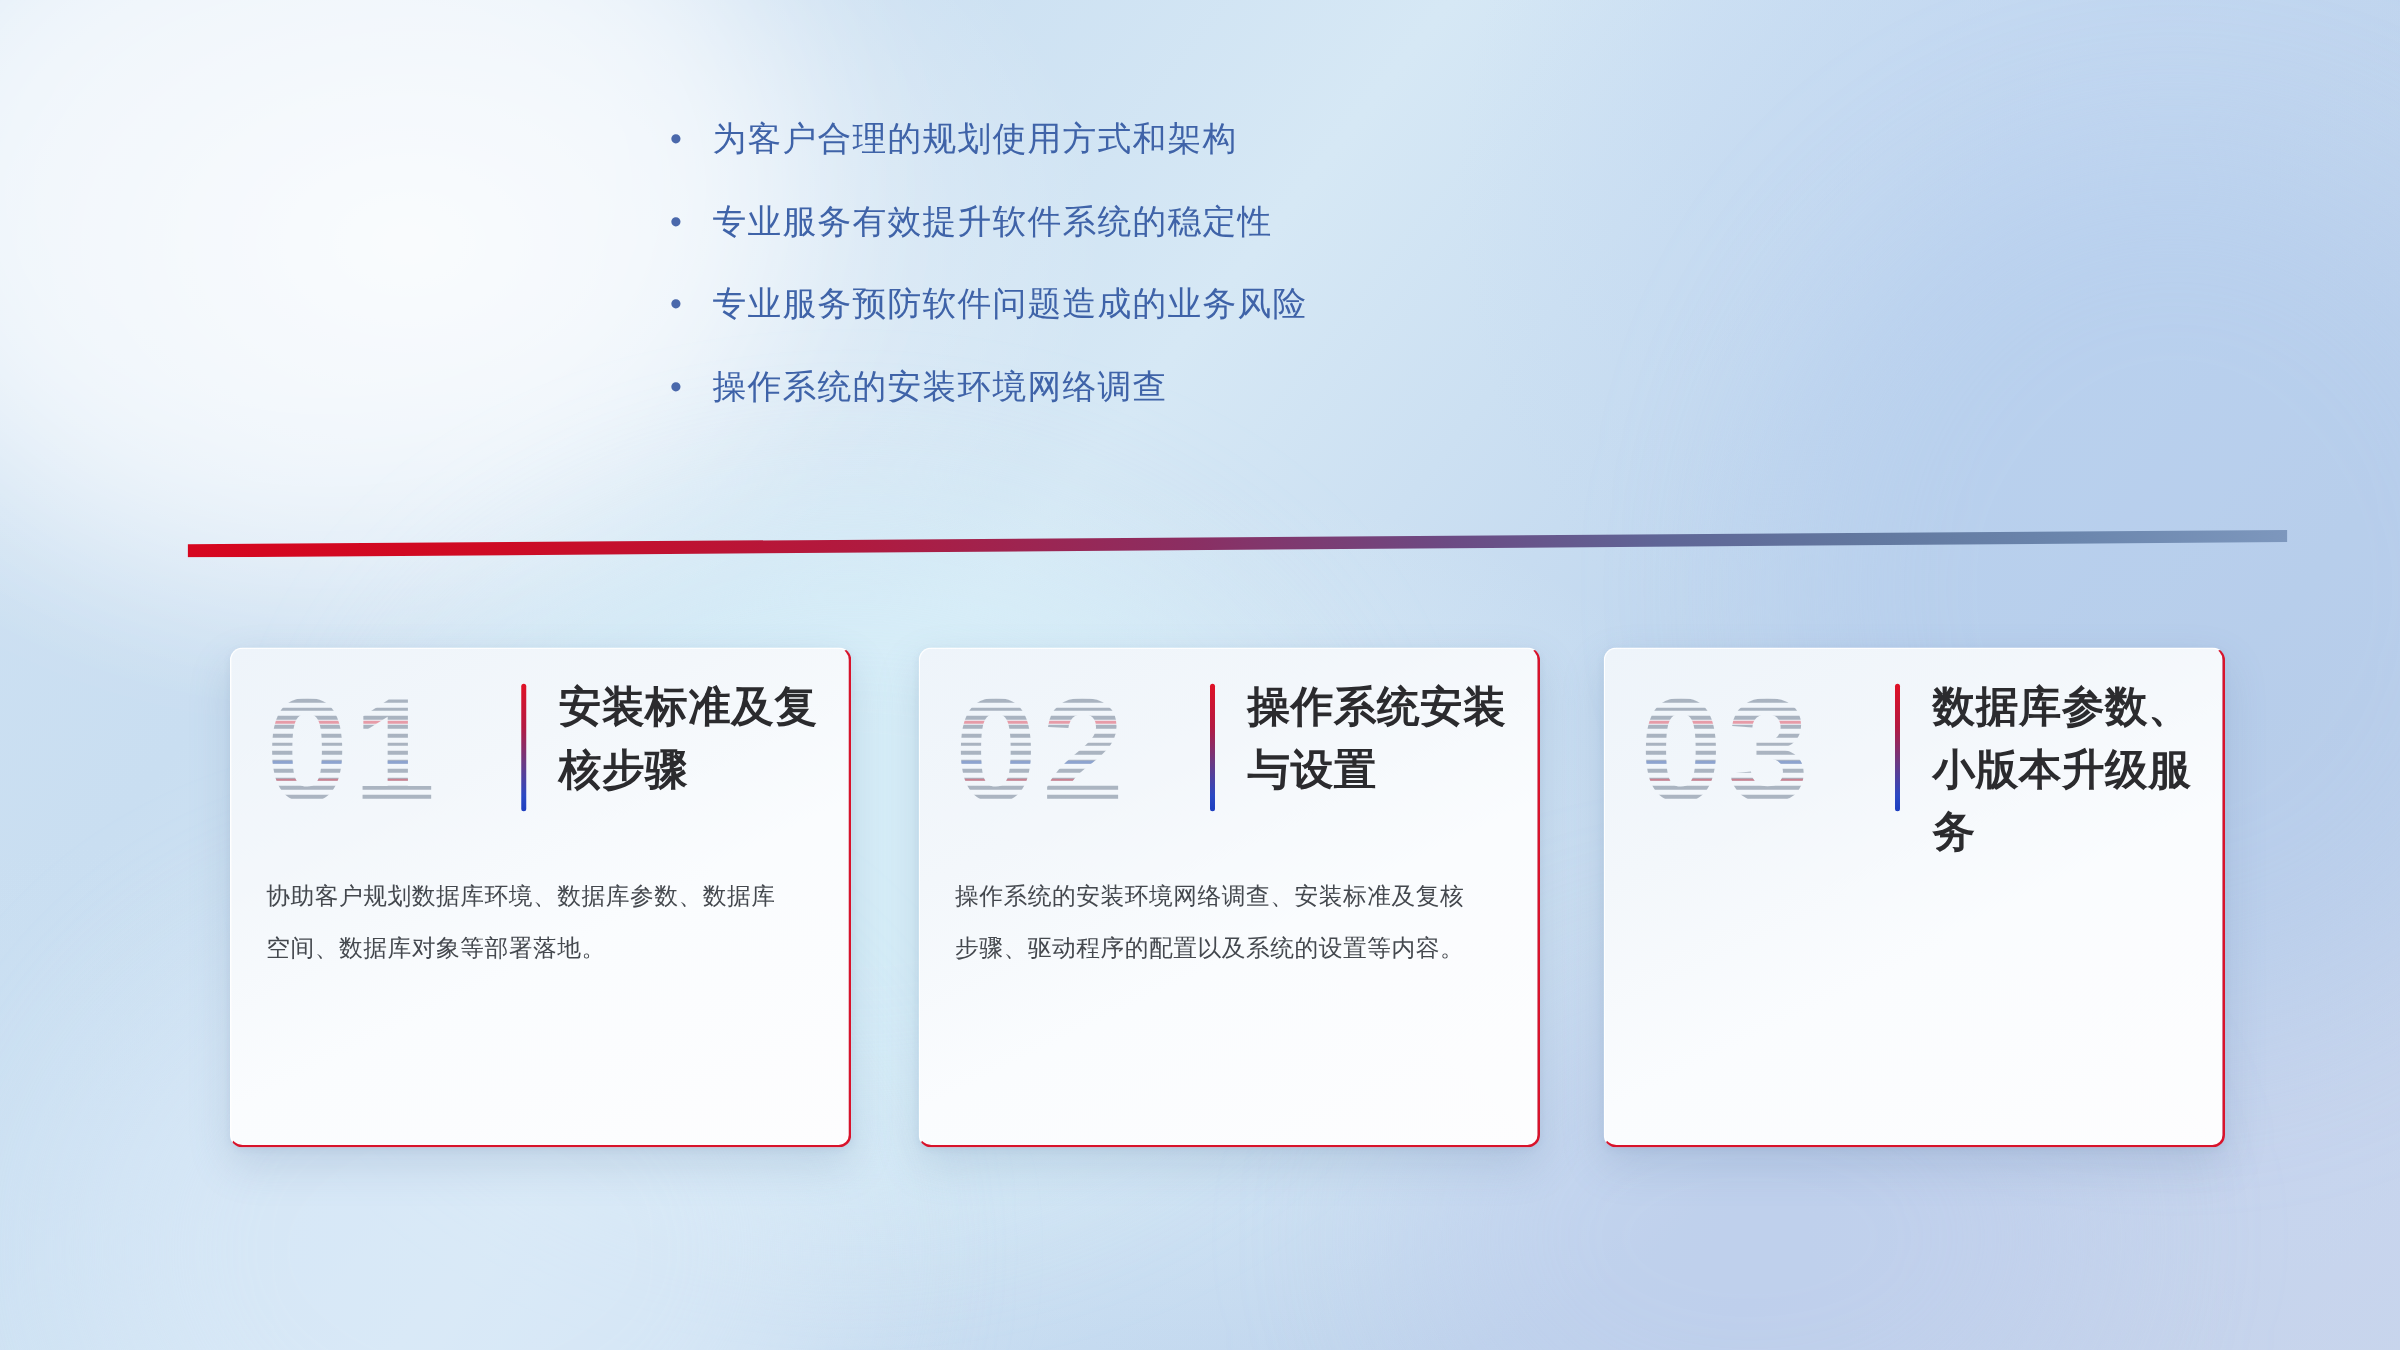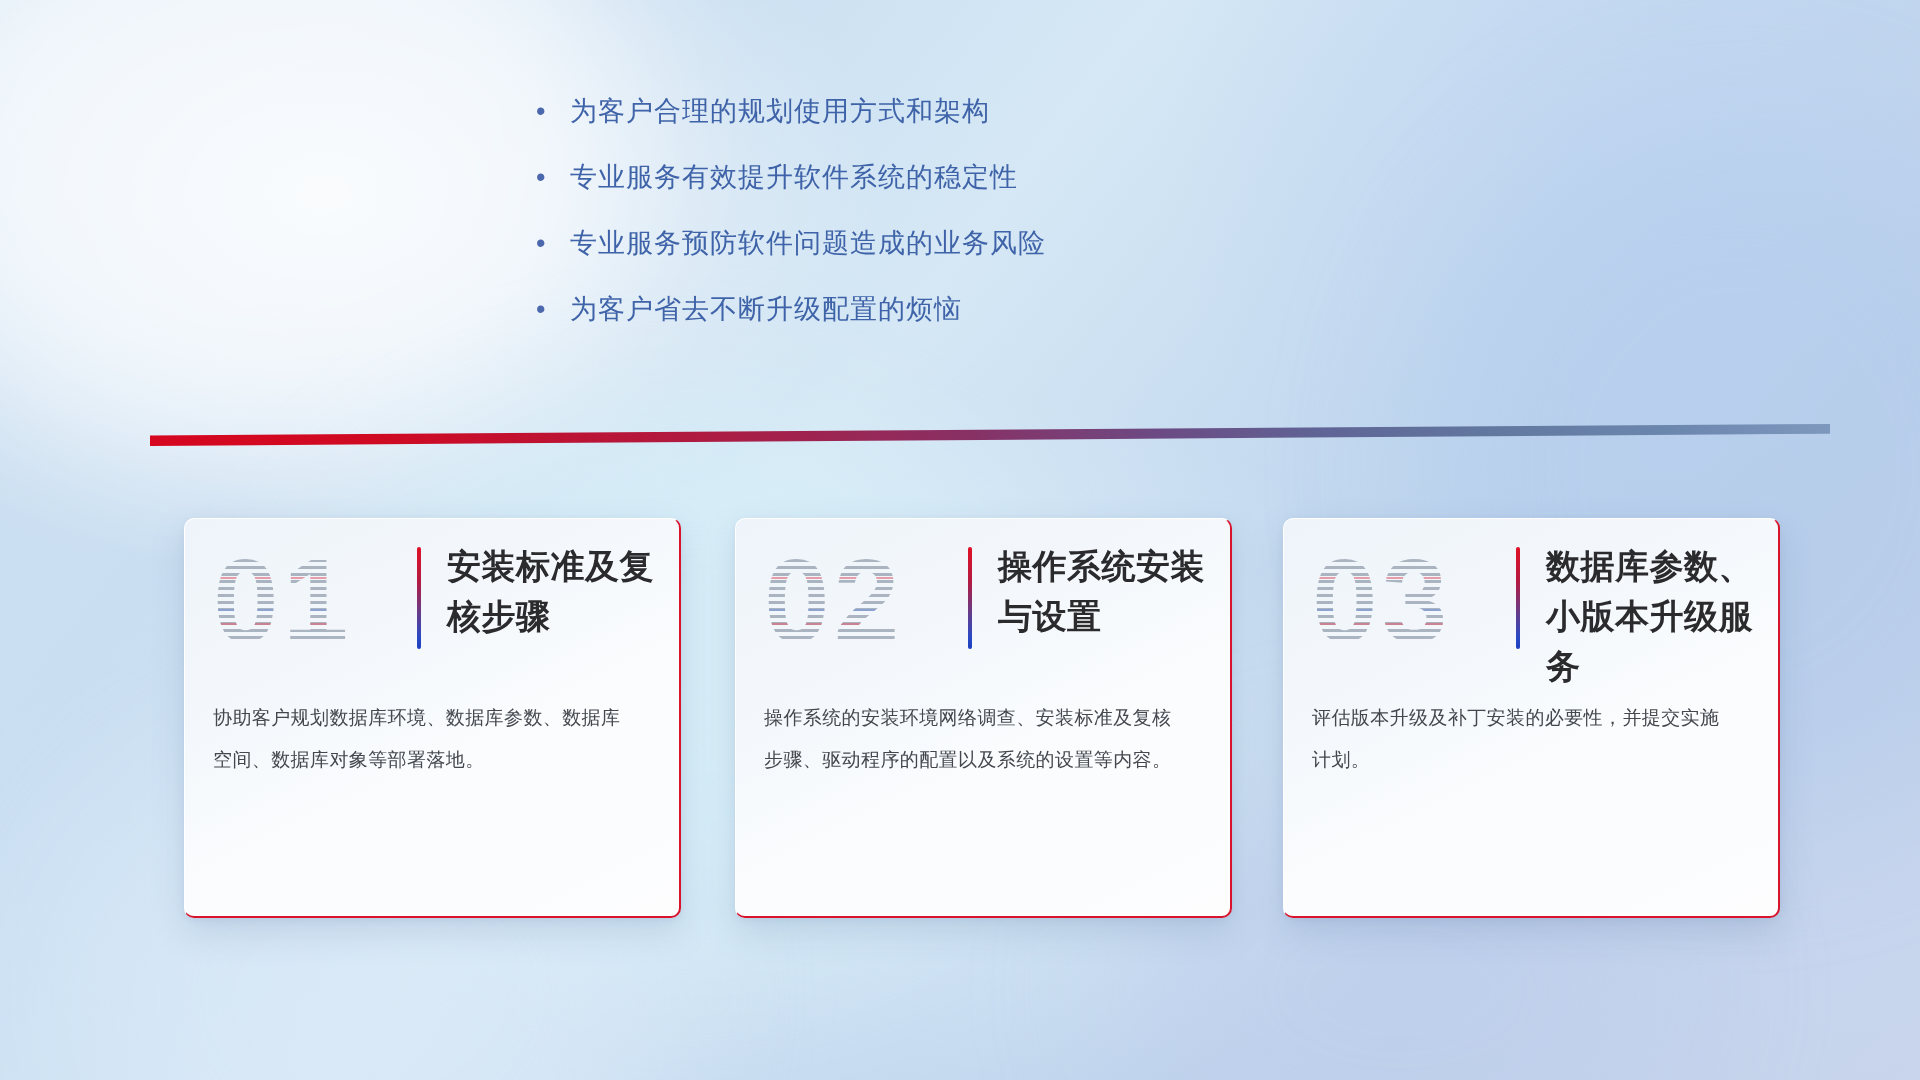--- a/index.html
+++ b/index.html
@@ -141,21 +141,21 @@
   <div class="bullet-row">
     <span class="bullet-dot">•</span>
     <span class="bullet-text">专业服务有效提升软件系统的稳定性</span>
   </div>
   <div class="bullet-row">
     <span class="bullet-dot">•</span>
     <span class="bullet-text">专业服务预防软件问题造成的业务风险</span>
   </div>
   <div class="bullet-row">
     <span class="bullet-dot">•</span>
-    <span class="bullet-text">为客户省去不断升级配置的烦恼</span>
+    <span class="bullet-text">操作系统的安装环境网络调查</span>
   </div>
 </div>
 
 <div class="divider-wrap">
   <div class="divider"></div>
 </div>
 
 <div class="cards">
 
   <div class="card c1">
@@ -175,16 +175,15 @@
     </div>
     <div class="card-body">操作系统的安装环境网络调查、安装标准及复核步骤、驱动程序的配置以及系统的设置等内容。</div>
   </div>
 
   <div class="card c3">
     <div class="card-head">
       <div class="num" data-ghost="03">03</div>
       <div class="vbar"></div>
       <div class="card-title">数据库参数、小版本升级服务</div>
     </div>
-    <div class="card-body">评估版本升级及补丁安装的必要性，并提交实施计划。</div>
   </div>
 
 </div>
 
 </body></html>

